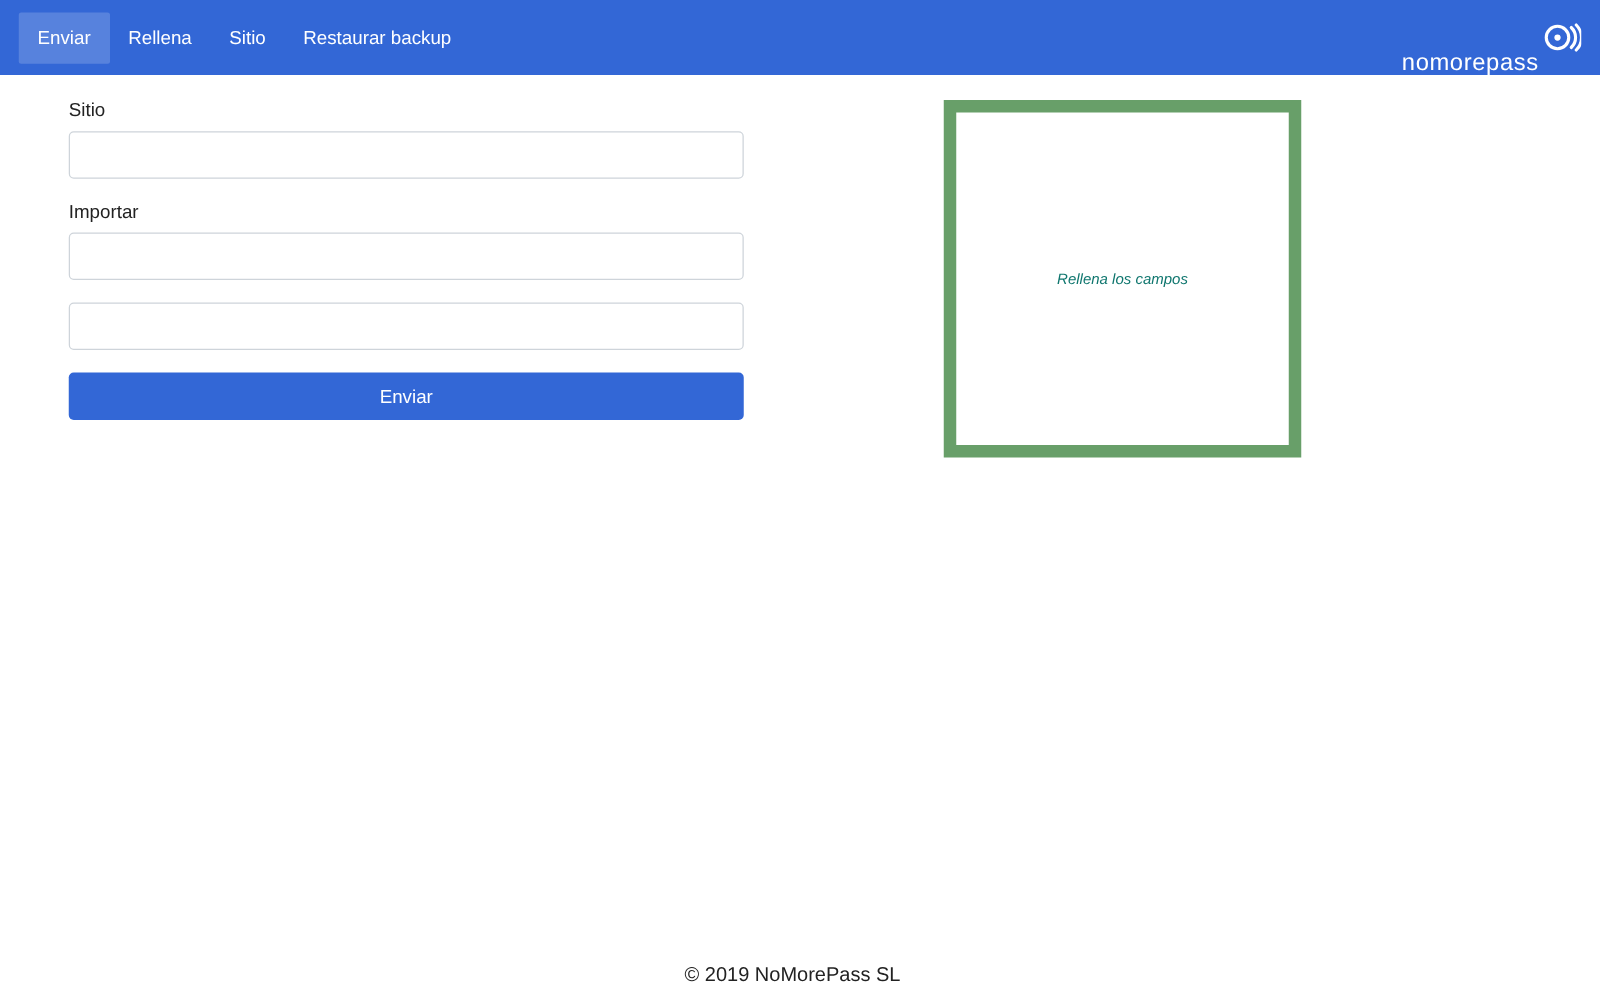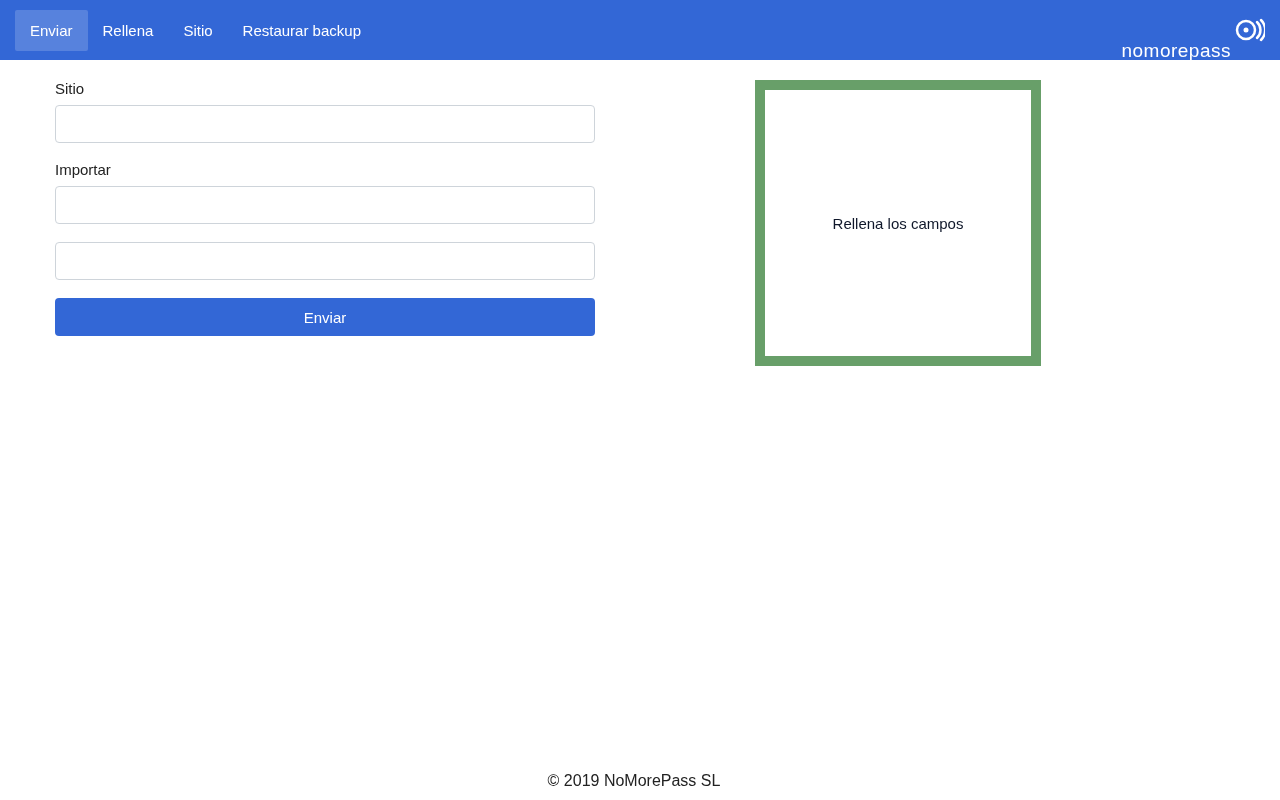--- a/index.html
+++ b/index.html
@@ -97,22 +97,23 @@
     .info-panel {
       border: 10px solid #689f69;
       width: 286px;
       height: 286px;
       display: flex;
       align-items: center;
       justify-content: center;
       background: #fff;
     }
     .info-panel-text {
-      font-size: 15px;
-      color: #0f172a;
+      font-size: 12px;
+      color: #0f766e;
+      font-style: italic;
     }
     .footer {
       position: absolute;
       bottom: 2px;
       left: 0;
       right: 12px;
       text-align: center;
       font-size: 16px;
       color: #222;
       padding: 8px 0;

